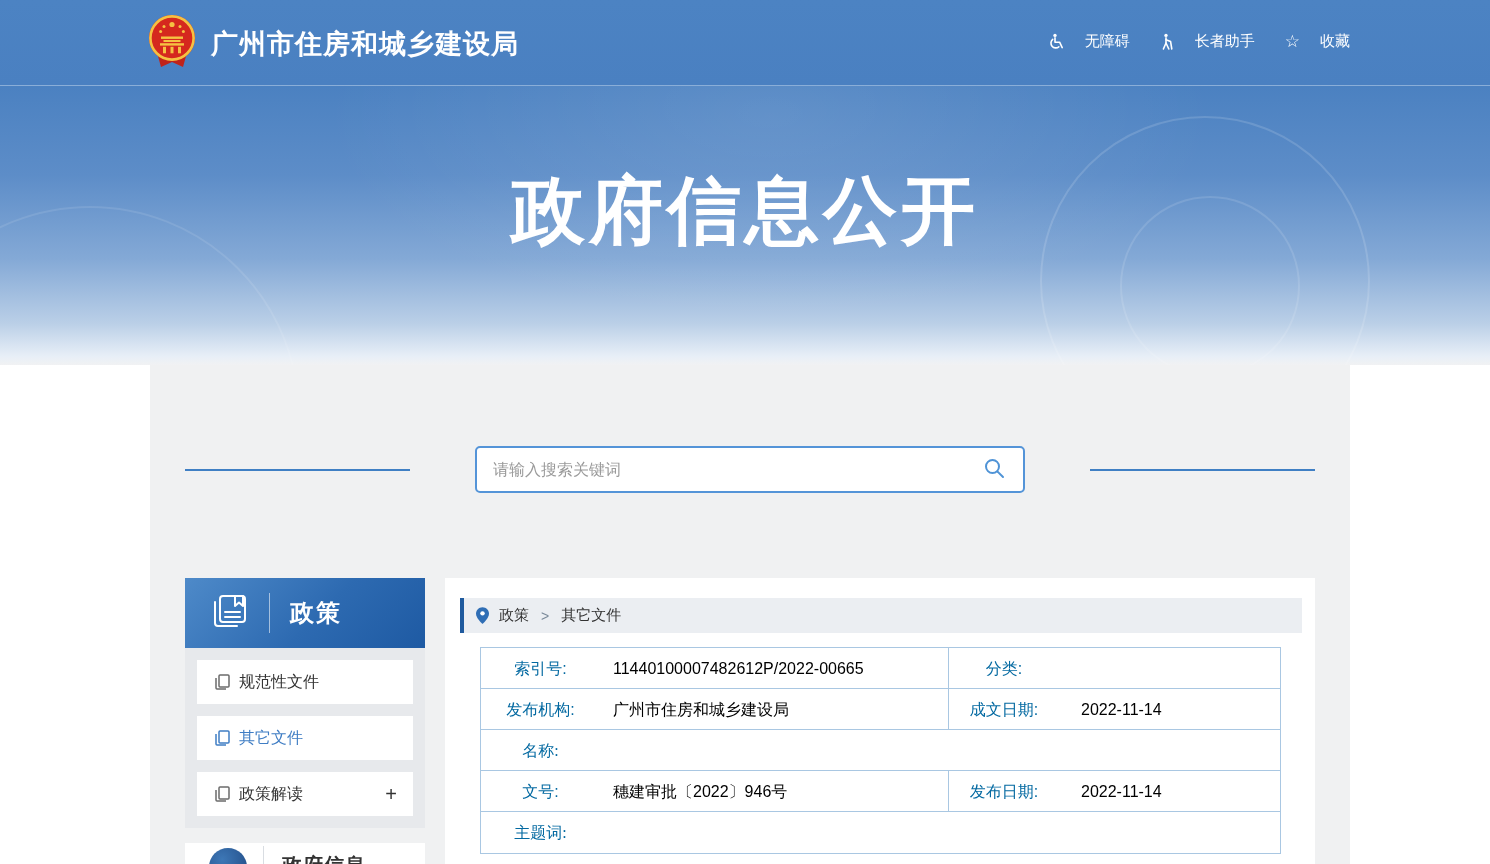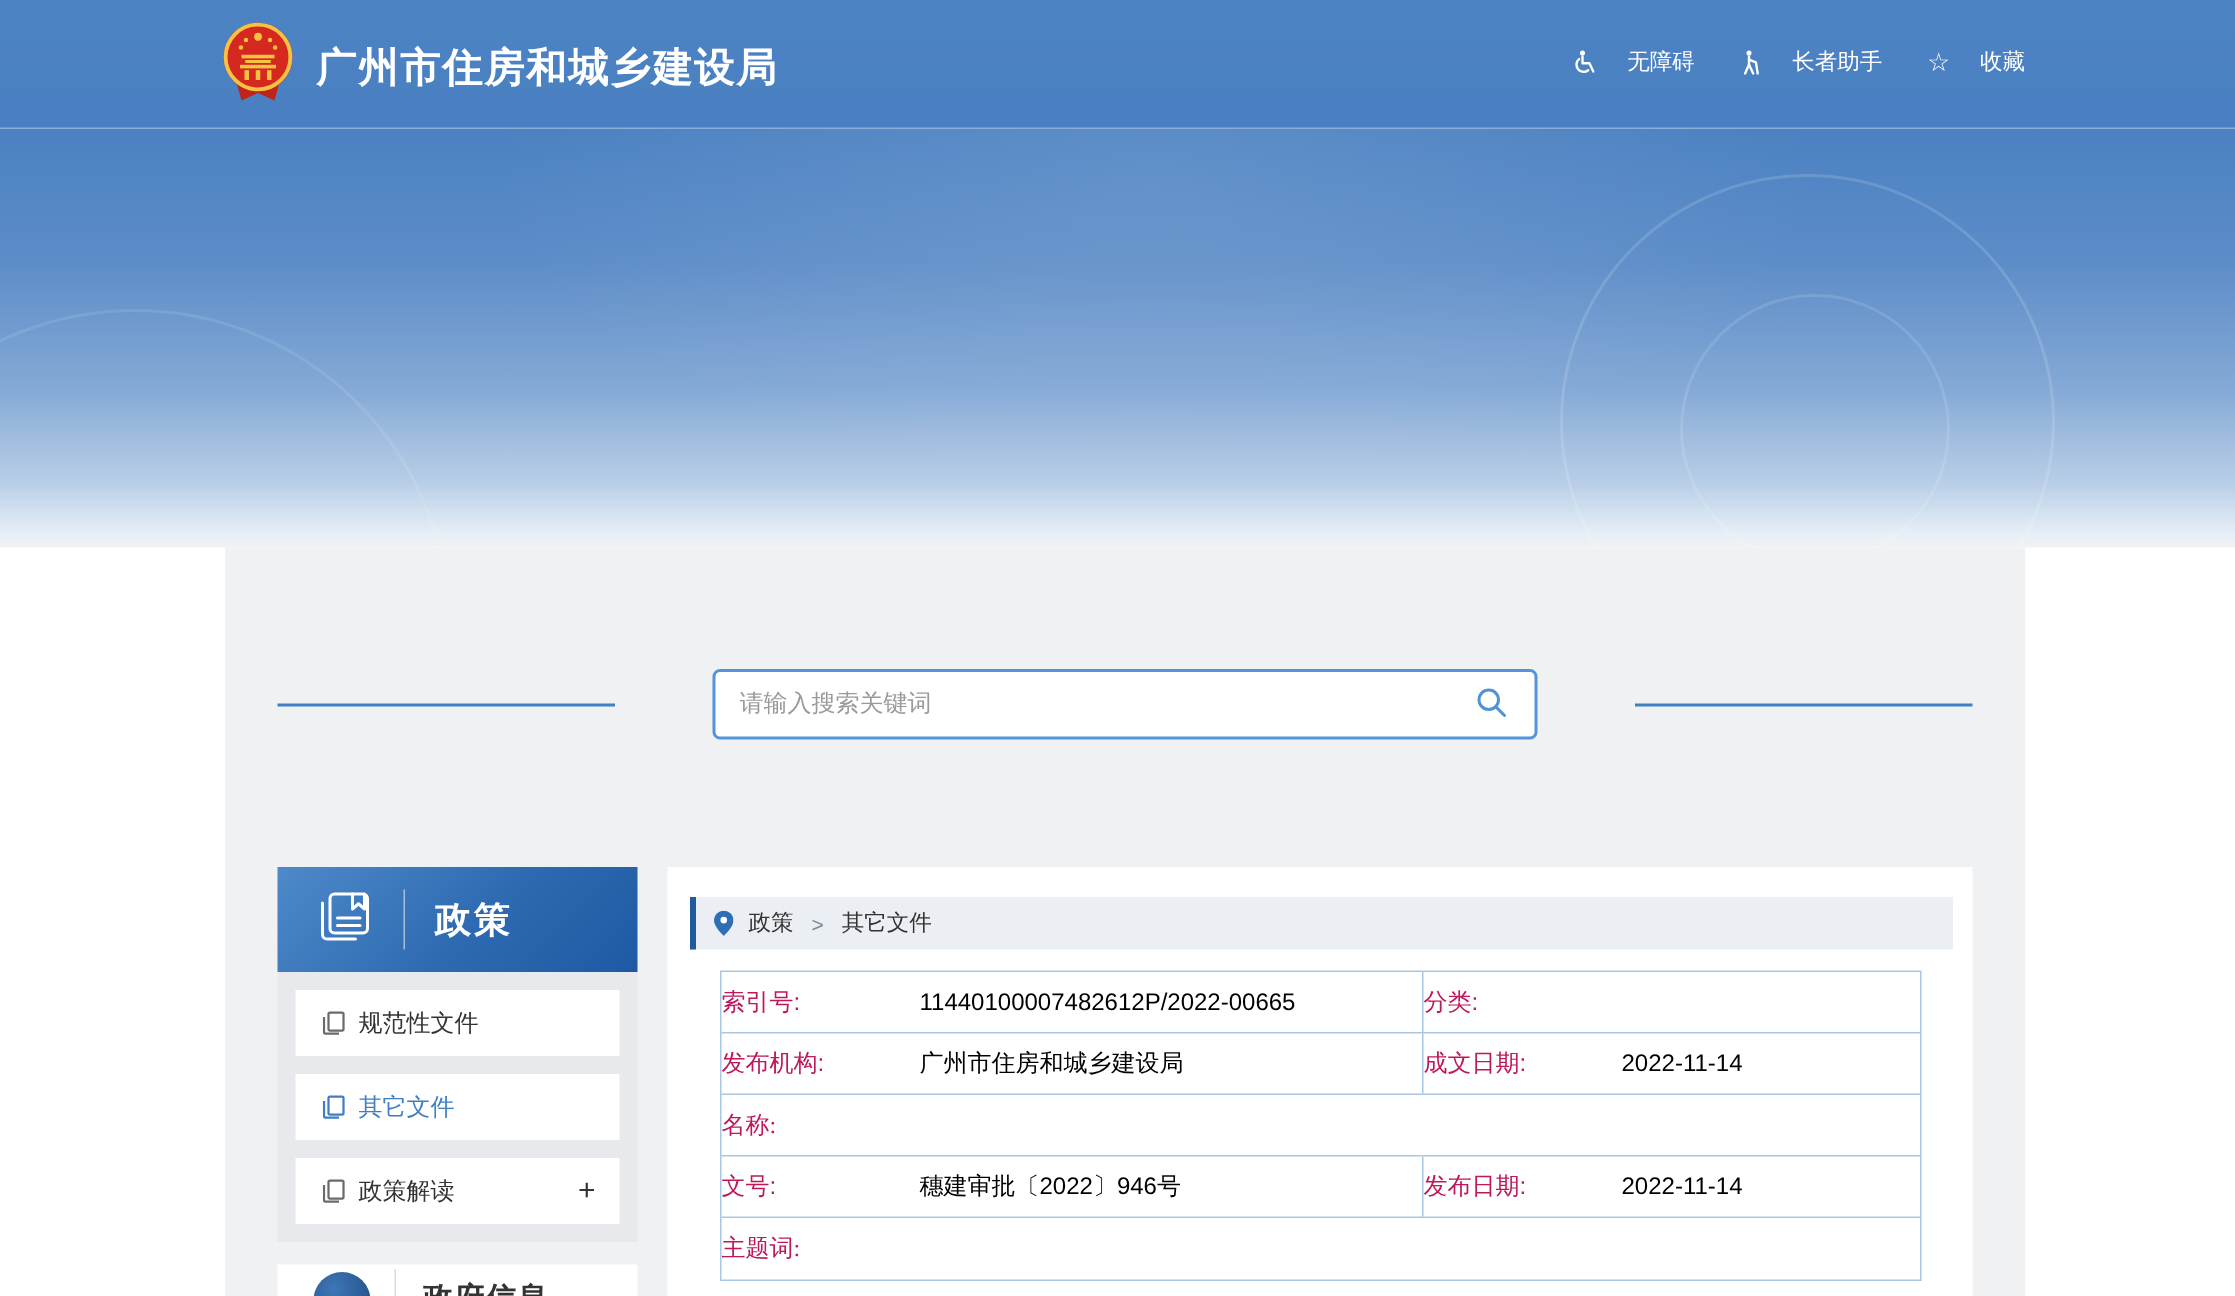--- a/index.html
+++ b/index.html
@@ -96,21 +96,21 @@
   .crumb { cursor:pointer; }
   .crumb-sep { color:#7a8a9a; font-size:14px; padding:0 2px; }
 
   .detail-table { margin:14px 0 0 35px; width:801px; border:1px solid #a9c7e2; background:#fff; }
   .trow { display:flex; height:41px; line-height:41px; border-bottom:1px solid #a9c7e2; font-size:16px; }
   .trow:last-child { border-bottom:none; }
   .tcell { display:flex; overflow:hidden; white-space:nowrap; }
   .tcell.c-left  { width:467px; }
   .tcell.c-right { flex:1; border-left:1px solid #a9c7e2; }
   .tcell.c-full  { width:100%;font-family:Liberation Serif, serif; }
-  .flabel { display:inline-block; width:119px; text-align:left; color:#be185d; flex:none; }
+  .flabel { display:inline-block; width:119px; text-align:center; color:#0369a1; flex:none; }
   .c-right .flabel { width:110px; }
   .fvalue { margin-left:13px; color:#000000; }
   .c-right .fvalue { margin-left:22px; }
 </style>
 </head>
 <body>
 
 <div class="topbar">
   <div class="brand">
     <span>
@@ -161,20 +161,21 @@
       <span>收藏</span>
     </a>
   </div>
 </div>
 
 <div class="banner">
   <div class="decor d4"></div>
   <div class="decor d1"></div>
   <div class="decor d2"></div>
   <div class="decor d3"></div>
+  <h1 class="banner-title">政府信息公开</h1>
 </div>
 
 <div class="container">
 
   <div class="search-line left"></div>
   <div class="search-box">
     <input type="text" placeholder="请输入搜索关键词" style="">
     <button class="search-btn">
       <span>
         <svg width="22" height="22" viewBox="0 0 22 22" fill="none" stroke="#4f93d6" stroke-width="2" stroke-linecap="round">

